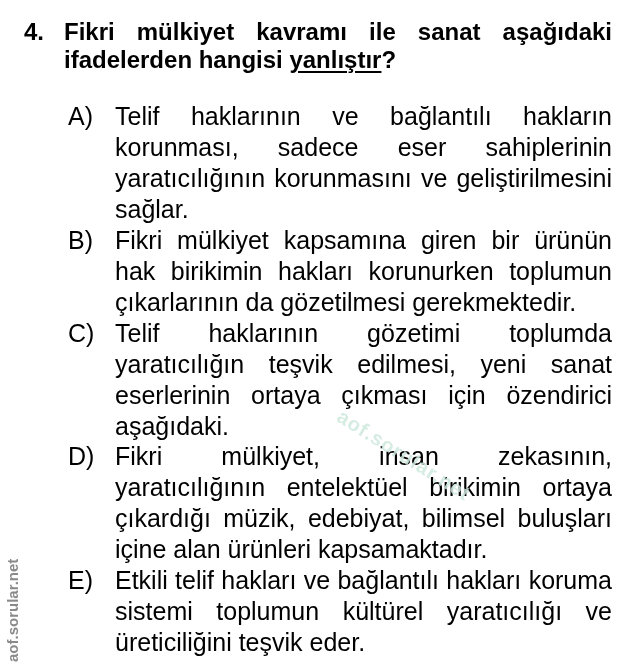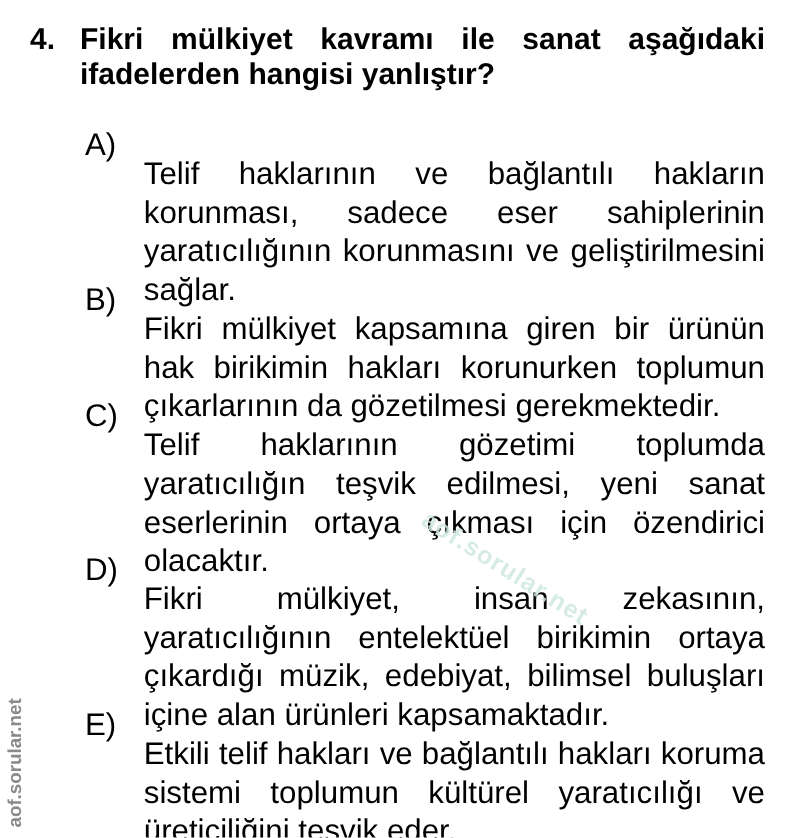--- a/index.html
+++ b/index.html
@@ -6,27 +6,27 @@
   body {
     width:635px; height:670px; background:#ffffff; position:relative; overflow:hidden;
     font-family:"Liberation Sans", sans-serif; color:#000;
   }
   .question {
     position:absolute; left:24px; top:18px; width:588px;
     font-weight:bold; font-size:24px; line-height:28px;
   }
   .q-num { position:absolute; left:0; top:0; }
   .q-text { margin-left:40px; text-align:justify; text-align-last:left; }
-  .q-text .u { text-decoration-thickness:2px; text-underline-offset:3px; }
+  .q-text .u { text-decoration:underline; text-decoration-thickness:2px; text-underline-offset:3px; }
   .option {
     position:absolute; left:68px; width:544px;
     font-size:25px; line-height:31px;
   }
   .opt-letter { position:absolute; left:0; top:0; }
-  .opt-text { margin-left:47px; text-align:justify; text-align-last:left;margin-top:23px; }
+  .opt-text { margin-left:47px; text-align:justify; text-align-last:left; }
   .wm-diag {
     position:absolute; left:345px; top:405px;
     font-size:20px; font-weight:bold; color:#cfe9df; opacity:0.85;
     transform:rotate(32deg); transform-origin:left top; white-space:nowrap;
     letter-spacing:1px;
   }
   .wm-side {
     position:absolute; left:4px; top:662px;
     font-size:15px; font-weight:bold; color:#8a8a8a;
     transform:rotate(-90deg); transform-origin:left top; white-space:nowrap;
@@ -45,21 +45,21 @@
   <div class="opt-text">Telif haklarının ve bağlantılı hakların korunması, sadece eser sahiplerinin yaratıcılığının korunmasını ve geliştirilmesini sağlar.</div>
 </div>
 
 <div class="option" style="top:225px;">
   <span class="opt-letter">B)</span>
   <div class="opt-text">Fikri mülkiyet kapsamına giren bir ürünün hak birikimin hakları korunurken toplumun çıkarlarının da gözetilmesi gerekmektedir.</div>
 </div>
 
 <div class="option" style="top:318px;">
   <span class="opt-letter">C)</span>
-  <div class="opt-text">Telif haklarının gözetimi toplumda yaratıcılığın teşvik edilmesi, yeni sanat eserlerinin ortaya çıkması için özendirici olacaktır.</div>
+  <div class="opt-text">Telif haklarının gözetimi toplumda yaratıcılığın teşvik edilmesi, yeni sanat eserlerinin ortaya çıkması için özendirici aşağıdaki.</div>
 </div>
 
 <div class="option" style="top:441px;">
   <span class="opt-letter">D)</span>
   <div class="opt-text">Fikri mülkiyet, insan zekasının, yaratıcılığının entelektüel birikimin ortaya çıkardığı müzik, edebiyat, bilimsel buluşları içine alan ürünleri kapsamaktadır.</div>
 </div>
 
 <div class="option" style="top:565px;">
   <span class="opt-letter">E)</span>
   <div class="opt-text">Etkili telif hakları ve bağlantılı hakları koruma sistemi toplumun kültürel yaratıcılığı ve üreticiliğini teşvik eder.</div>

